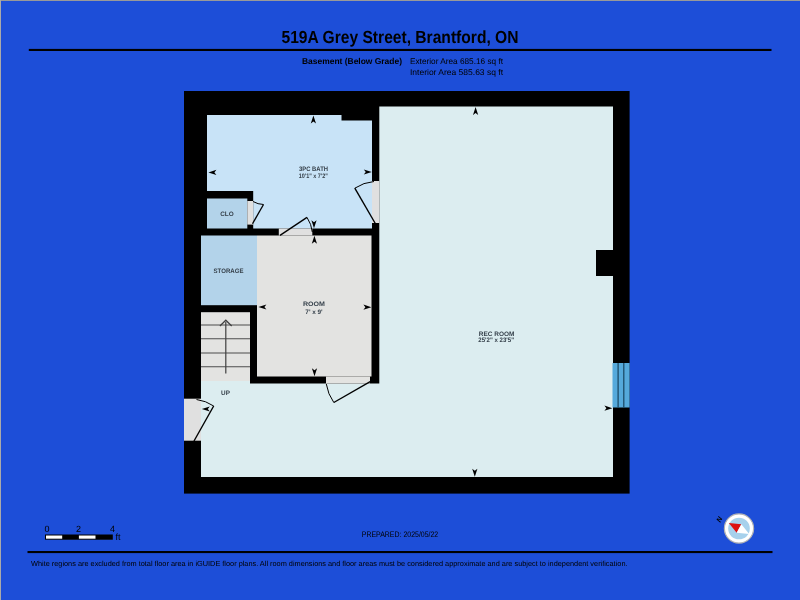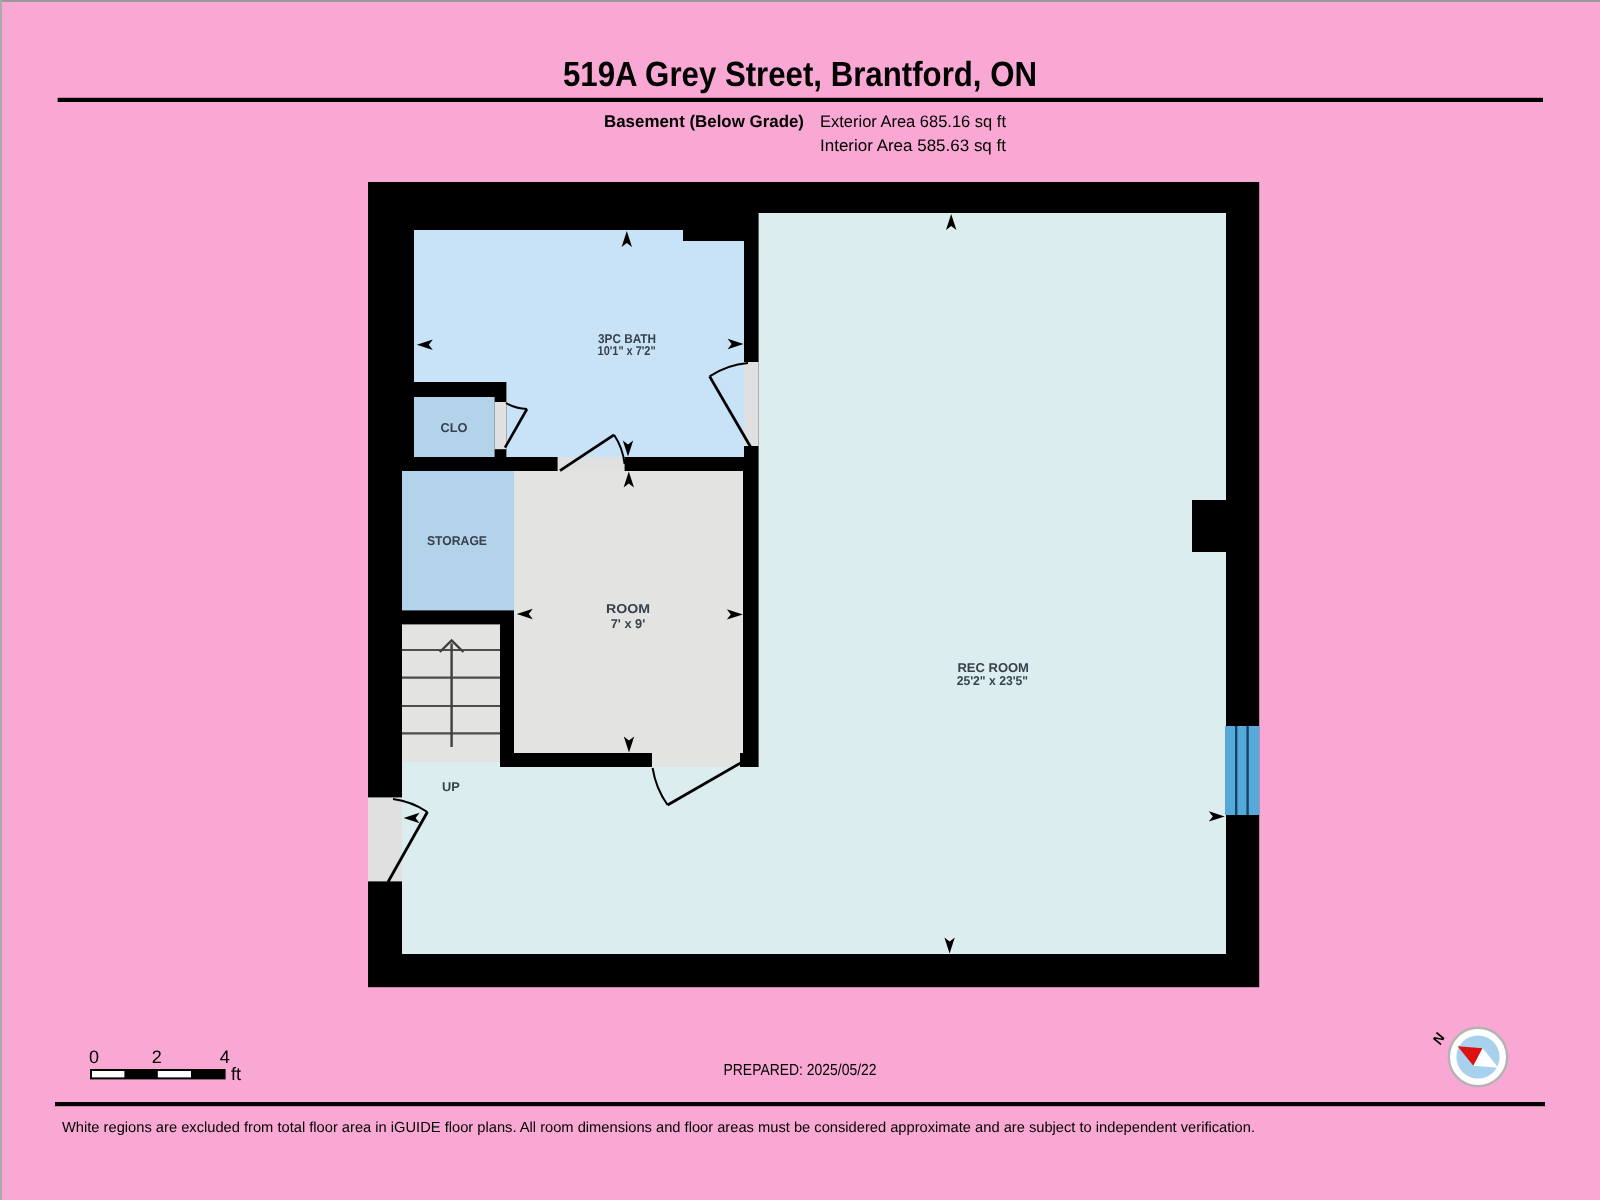--- a/index.html
+++ b/index.html
@@ -1,16 +1,16 @@
 <!DOCTYPE html>
 <html><head>
 <meta charset="utf-8">
 <style>
   html,body{margin:0;padding:0;background:#ffffff;}
-  .page{position:relative;width:800px;height:600px;background:#f9a8d4;overflow:hidden;}
+  .page{position:relative;width:800px;height:600px;background:#1d4ed8;overflow:hidden;}
   svg{display:block;}
   text{font-family:"Liberation Sans", sans-serif;text-rendering:geometricPrecision;}
 </style>
 </head>
 <body>
 <div class="page">
 <svg width="800" height="600" viewBox="0 0 800 600">
 
   <g>
     <line x1="0" y1="0.5" x2="800" y2="0.5" stroke="#999999" stroke-width="1"></line>

